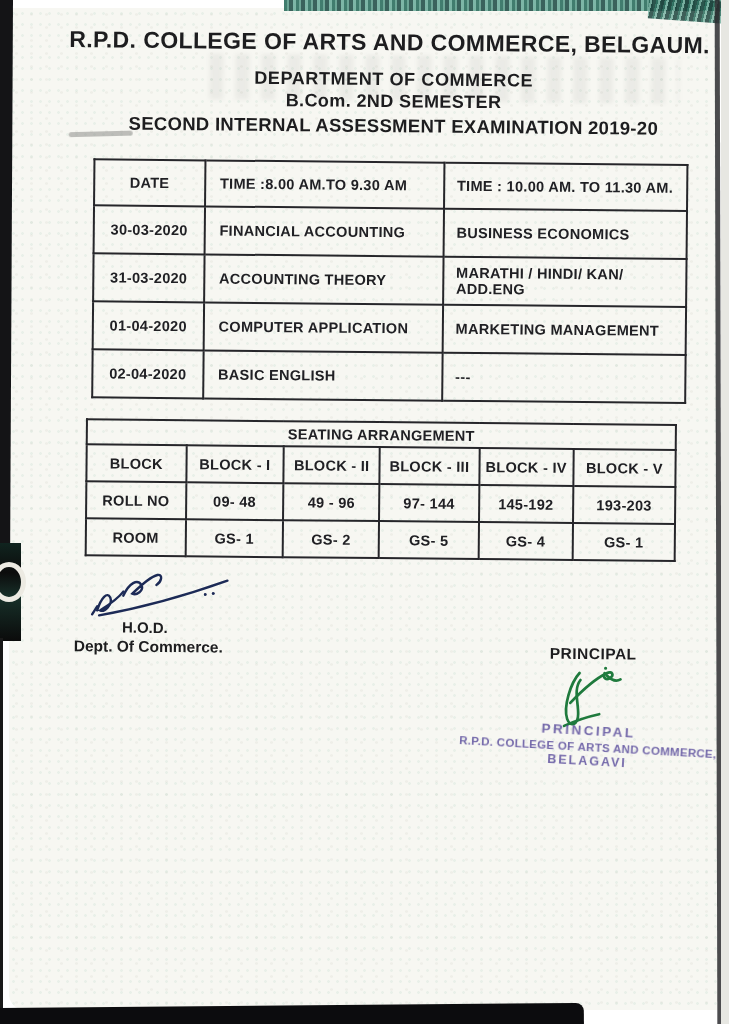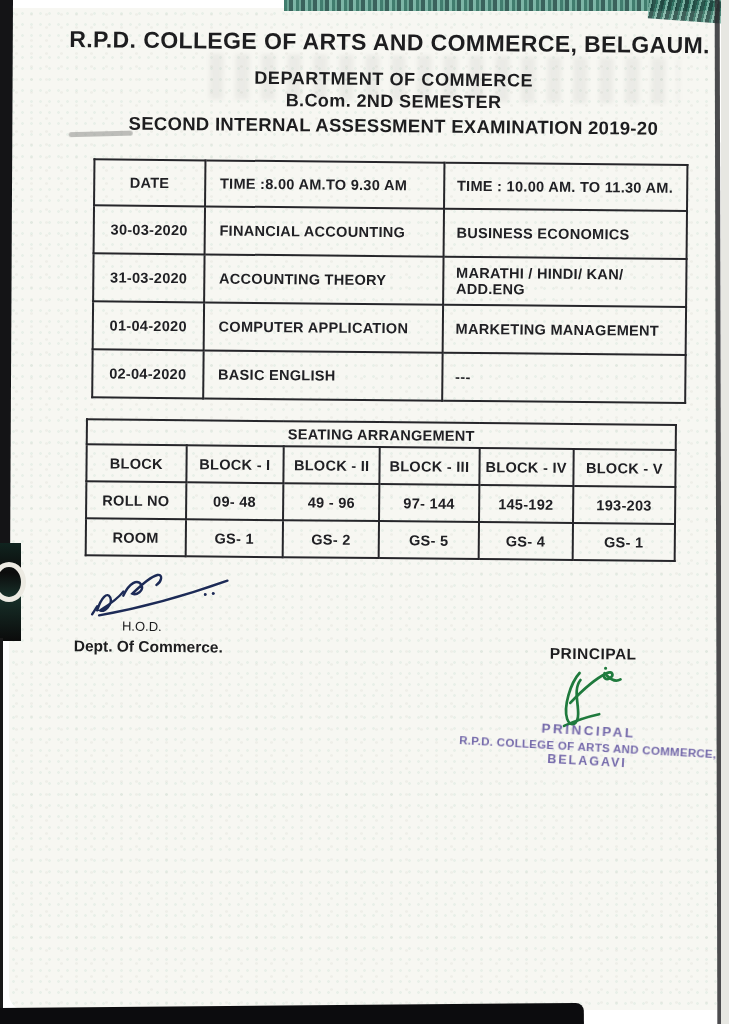--- a/index.html
+++ b/index.html
@@ -61,21 +61,21 @@
 
   .seat{position:absolute;left:90px;top:418px;width:591px;}
   .seat td{border:2.2px solid #26262a;font-weight:bold;font-size:14.5px;text-align:center;
            letter-spacing:.3px;color:#202024;}
   .seat .title-row{height:25px;font-size:15px;letter-spacing:.5px;}
   .seat tr{height:37px;}
   .seat .s0{width:100px;margin-top:26px;} .seat .s1{width:98px;text-align:center;} .seat .s2{width:96px;}
   .seat .s3{width:100px;margin-top:11px;} .seat .s4{width:94px;margin-left:40px;} .seat .s5{width:103px;}
 
   .hod-sig{position:absolute;left:92px;top:566px;}
-  .hod-label{position:absolute;left:128px;top:618px;font-size:13px;font-weight:normal;}
+  .hod-label{position:absolute;left:128px;top:618px;font-size:15px;font-weight:bold;}
   .hod-dept{position:absolute;left:80px;top:637px;font-size:15.5px;font-weight:bold;}
   .principal-label{position:absolute;left:556px;top:640px;font-size:15.5px;font-weight:bold;letter-spacing:.5px;}
   .principal-sig{position:absolute;left:546px;top:656px;}
   .stamp{position:absolute;left:452px;top:718px;width:286px;text-align:center;color:#584a9b;
          transform:rotate(2.6deg);opacity:.82;filter:blur(.35px);line-height:1.25;}
   .stamp .st1{font-size:13.5px;font-weight:bold;letter-spacing:2.5px;}
   .stamp .st2{font-size:11.5px;font-weight:bold;letter-spacing:.3px;}
   .stamp .st3{font-size:12.5px;font-weight:bold;letter-spacing:2px;}
 </style>
 </head>

